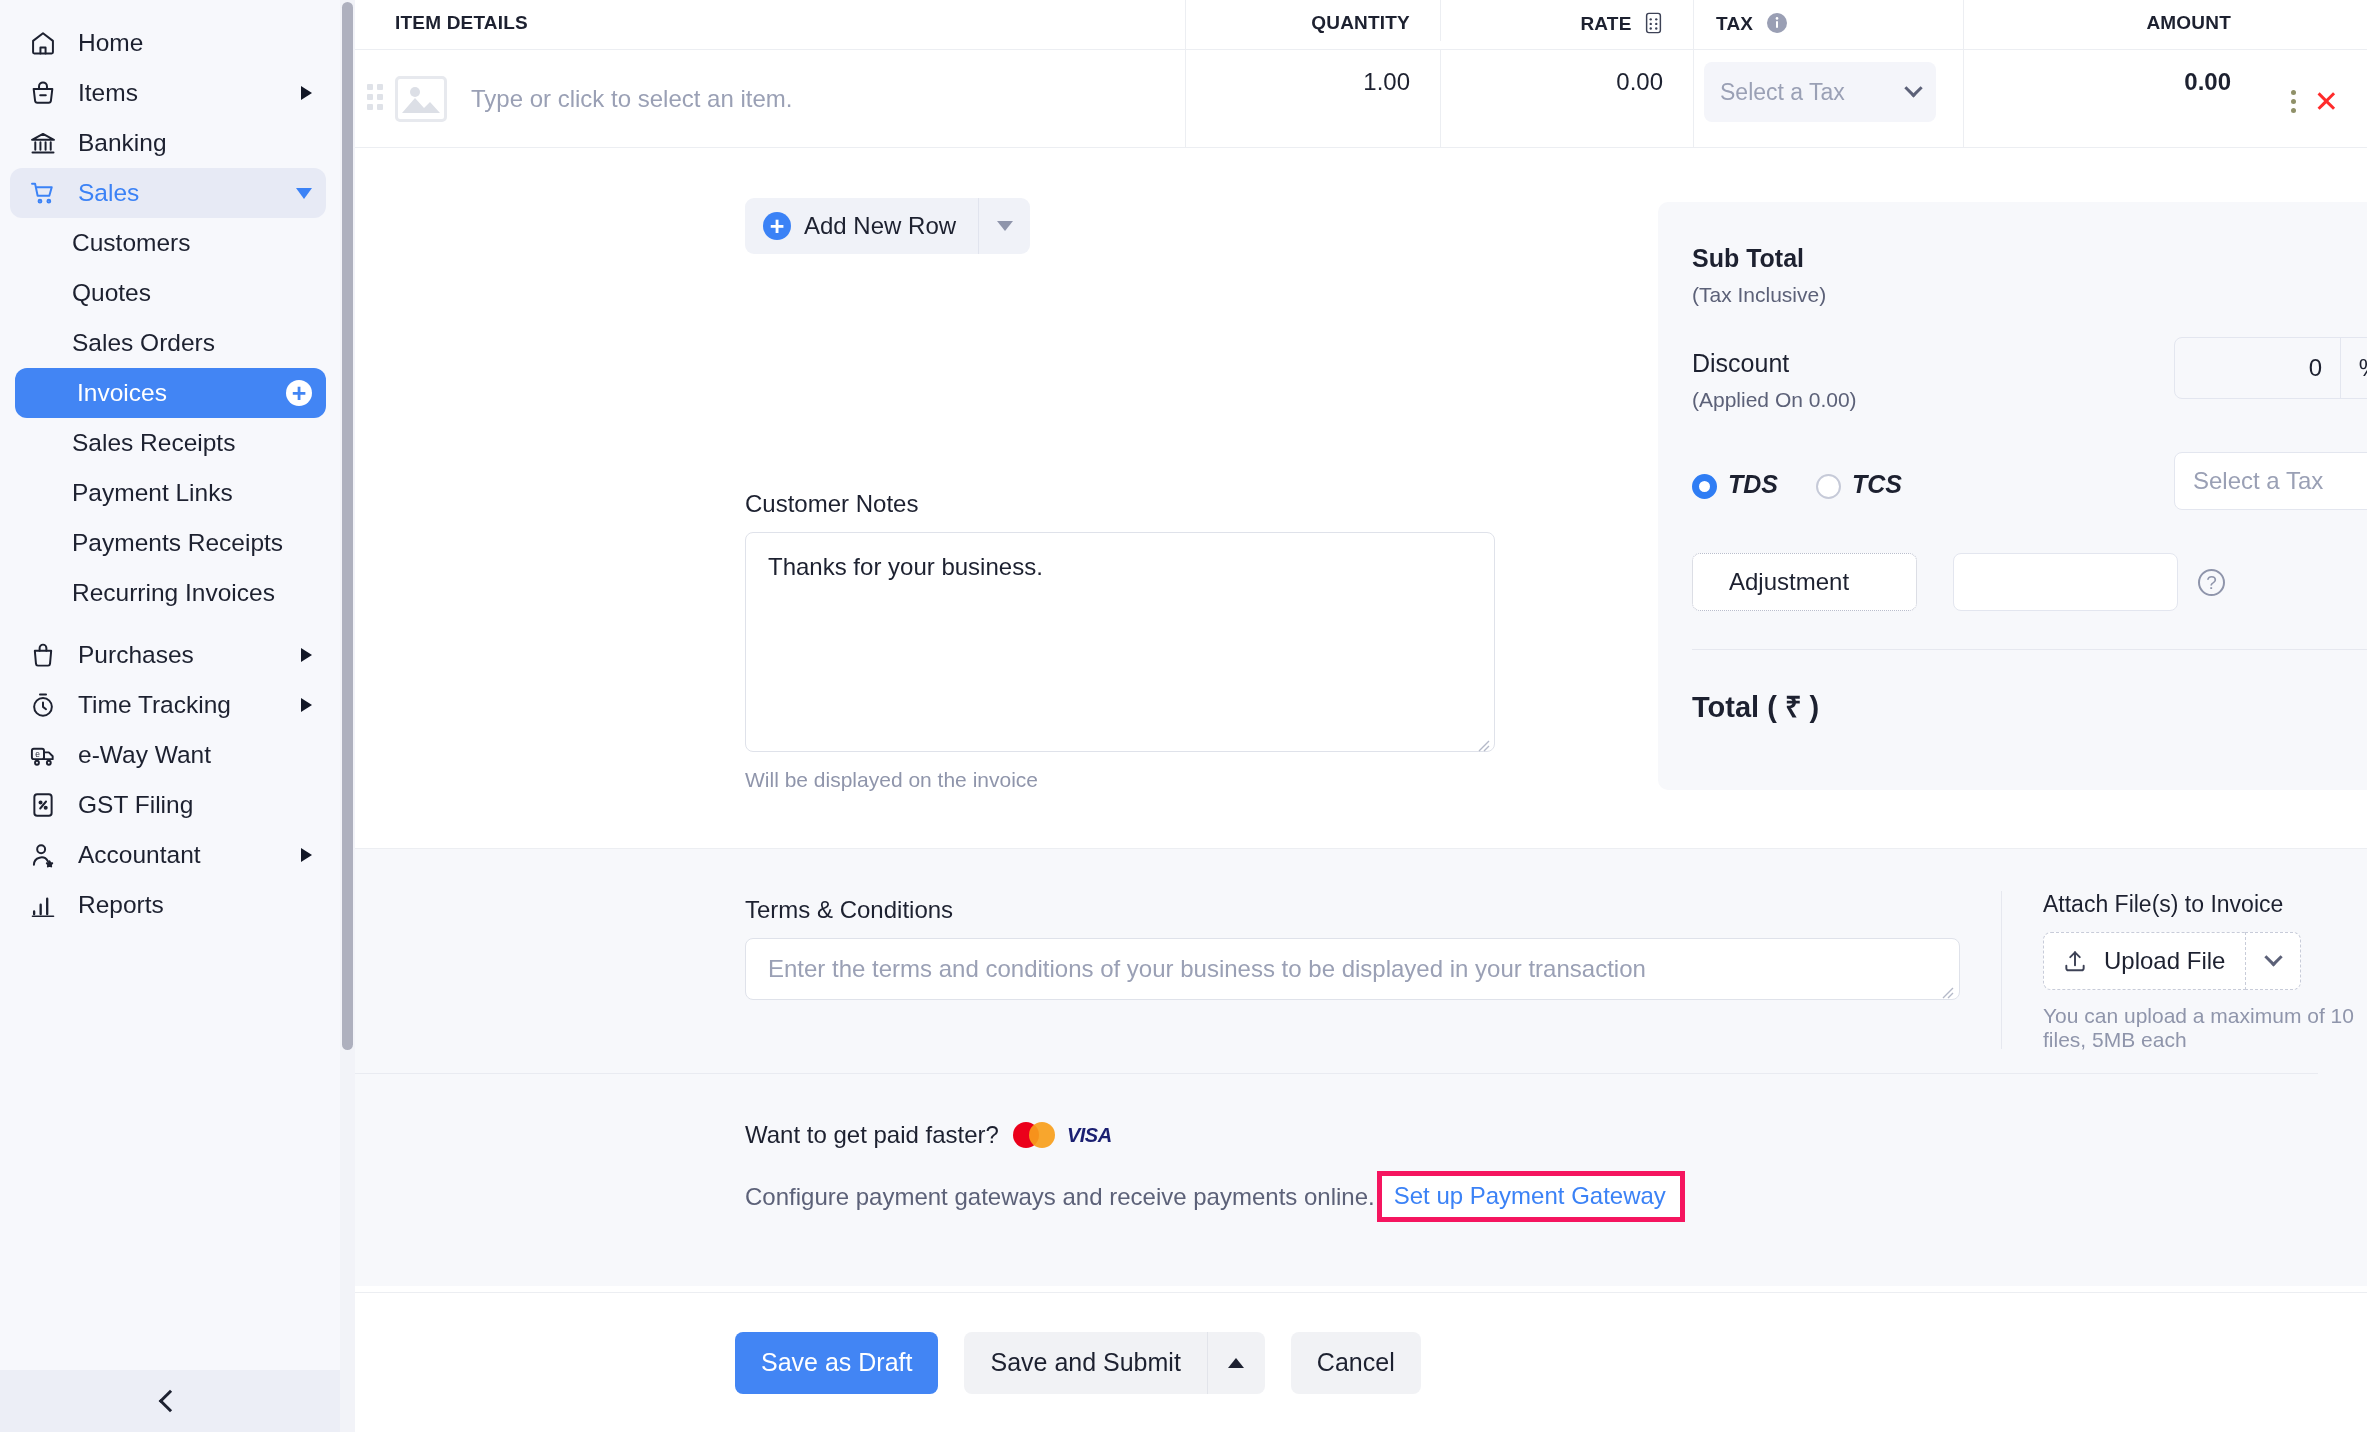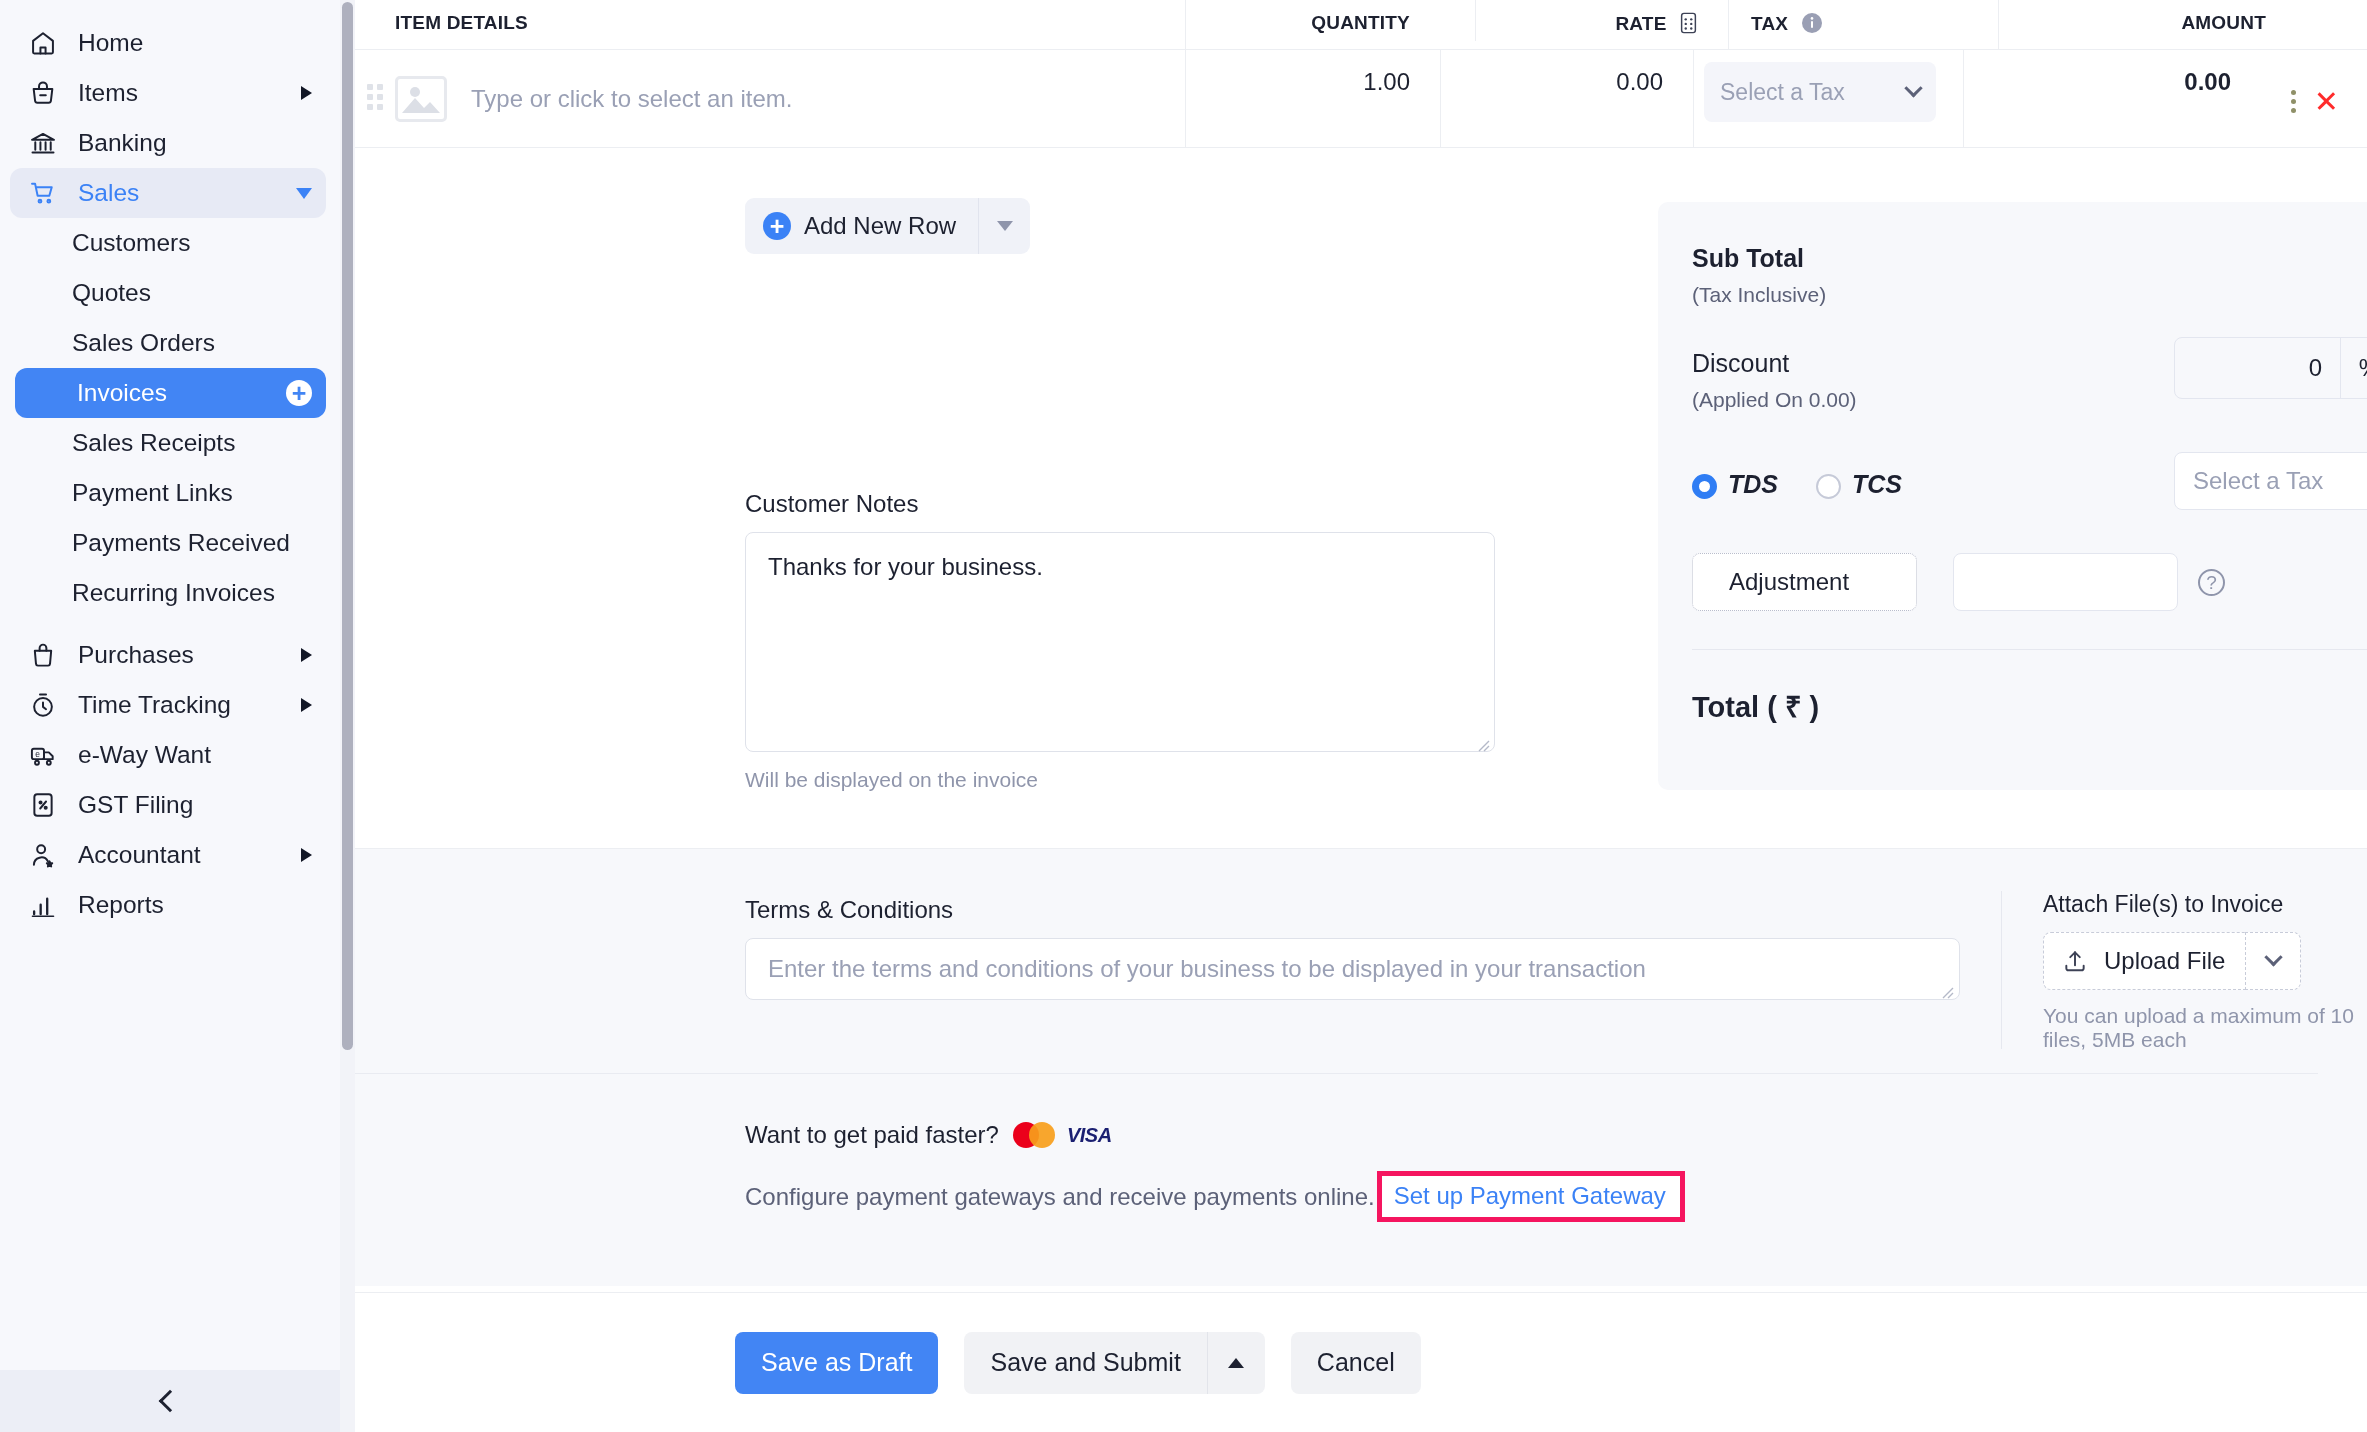--- a/index.html
+++ b/index.html
@@ -94,21 +94,21 @@
   .tbl { width: 2012px; }
   .tbl-head {
     display: flex; height: 50px; align-items: flex-start;
     border-bottom: 1px solid #eceef2;
     font-size: 19px; font-weight: 700; color: #1d2130;
     letter-spacing: .2px;
   }
   .th { padding-top: 12px; }
   .th-item    { width: 830px; padding-left: 40px; }
   .th-qty     { width: 255px; text-align: right; padding-right: 30px; border-left: 1px solid #eceef2; height: 50px;}
-  .th-rate    { width: 253px; text-align: right; padding-right: 30px; border-left: 1px solid #eceef2; height: 41px; margin-left: 35px;}
+  .th-rate    { width: 253px; text-align: right; padding-right: 30px; border-left: 1px solid #eceef2; height: 41px;}
   .th-tax     { width: 270px; text-align: left; padding-left: 22px; border-left: 1px solid #eceef2; height: 50px;}
   .th-amt     { width: 300px; text-align: right; padding-right: 32px; border-left: 1px solid #eceef2; height: 50px;}
   .ico-inline { display: inline-block; vertical-align: -4px; margin-left: 7px; }
 
   .tbl-row { display: flex; height: 98px; border-bottom: 1px solid #eceef2; position: relative; }
   .td { display: flex; align-items: flex-start; padding-top: 18px; }
   .td-item { width: 830px; padding-left: 40px; align-items: center; padding-top: 0; }
   .td-qty  { width: 255px; justify-content: flex-end; padding-right: 30px; border-left: 1px solid #eceef2; }
   .td-rate { width: 253px; justify-content: flex-end; padding-right: 30px; border-left: 1px solid #eceef2; }
   .td-tax  { width: 270px; padding-left: 10px; border-left: 1px solid #eceef2; padding-top: 12px; }
@@ -362,21 +362,21 @@
         <span>Invoices</span>
         <span class="plus-badge">+</span>
       </div>
       <div class="nav-sub">
         <span>Sales Receipts</span>
       </div>
       <div class="nav-sub">
         <span>Payment Links</span>
       </div>
       <div class="nav-sub">
-        <span>Payments Received</span>
+        <span>Payments Receipts</span>
       </div>
       <div class="nav-sub">
         <span>Recurring Invoices</span>
       </div>
 
       <div class="nav-gap"></div>
 
       <div class="nav-item">
         <span class="ico">
           <svg width="28" height="28" viewBox="0 0 24 24" fill="none" stroke="#1d2130" stroke-width="1.7" stroke-linejoin="round" stroke-linecap="round">

